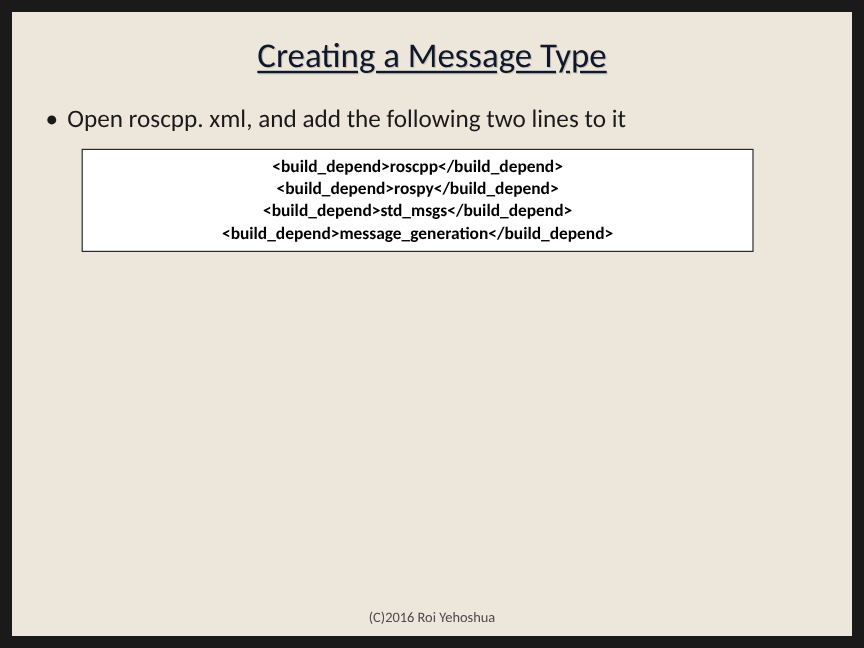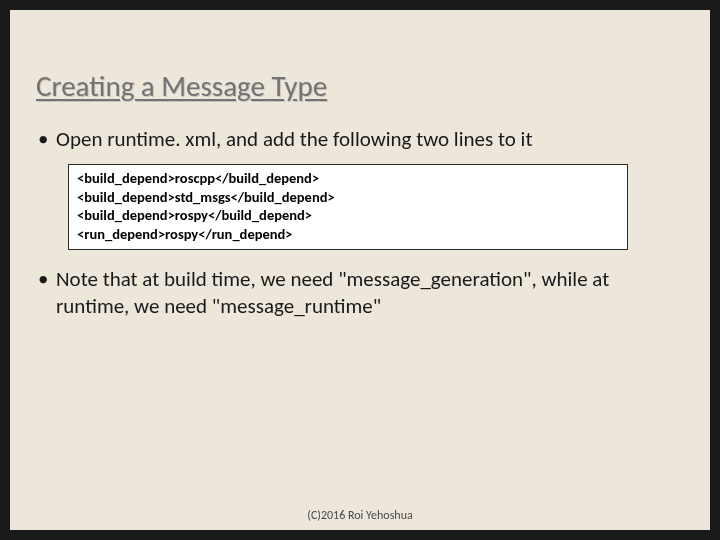--- a/index.html
+++ b/index.html
@@ -12,29 +12,28 @@
   }
   .slide {
     width: 700px;
     height: 520px;
     margin: 10px;
     background: #ede6db;
     position: relative;
     padding: 18px 26px 0 26px;
   }
   .title {
-    text-align: left;
+    text-align: center;
     font-size: 29px;
     font-weight: 400;
-    color: #737373;
+    color: #0f172a;
     text-decoration: underline;
     text-underline-offset: 3px;
     margin-bottom: 22px;
     text-shadow: 1px 1px 0 rgba(0,0,0,0.15);
-    margin-top: 40px;
   }
   .bullet {
     font-size: 21px;
     color: #1a1a1a;
     margin-bottom: 12px;
     padding-left: 20px;
     position: relative;
     line-height: 1.25;
   }
   .bullet::before {
@@ -45,46 +44,46 @@
   }
   .code-box {
     background: #ffffff;
     border: 1.5px solid #2a2a2a;
     margin: 6px 0 16px 32px;
     padding: 4px 8px 6px 8px;
     width: 560px;
     font-family: Calibri, "Segoe UI", sans-serif;
     font-size: 14.5px;
     line-height: 1.28;
+    text-align: center;
   }
   .code-line { color: #000; font-weight: 700; white-space: nowrap; }
   .code-line.highlighted { font-weight: 700; }
   .footer {
     position: absolute;
     bottom: 8px;
     left: 0;
     right: 0;
     text-align: center;
     font-size: 12px;
     color: #4a4a4a;
   }
 </style>
 </head>
 <body>
 
 <div class="slide">
 
   <h1 class="title">Creating a Message Type</h1>
 
-  <div class="bullet">Open runtime. xml, and add the following two lines to it</div>
+  <div class="bullet">Open roscpp. xml, and add the following two lines to it</div>
 
   <div class="code-box">
     <div class="code-line">&lt;build_depend&gt;roscpp&lt;/build_depend&gt;</div>
+    <div class="code-line">&lt;build_depend&gt;rospy&lt;/build_depend&gt;</div>
     <div class="code-line">&lt;build_depend&gt;std_msgs&lt;/build_depend&gt;</div>
-    <div class="code-line">&lt;build_depend&gt;rospy&lt;/build_depend&gt;</div>
-    <div class="code-line">&lt;run_depend&gt;rospy&lt;/run_depend&gt;</div>
+    <div class="code-line highlighted">&lt;build_depend&gt;message_generation&lt;/build_depend&gt;</div>
   </div>
 
-  <div class="bullet">Note that at build time, we need "message_generation", while at runtime, we need "message_runtime"</div>
 
   <div class="footer">(C)2016 Roi Yehoshua</div>
 
 </div>
 
 </body></html>

